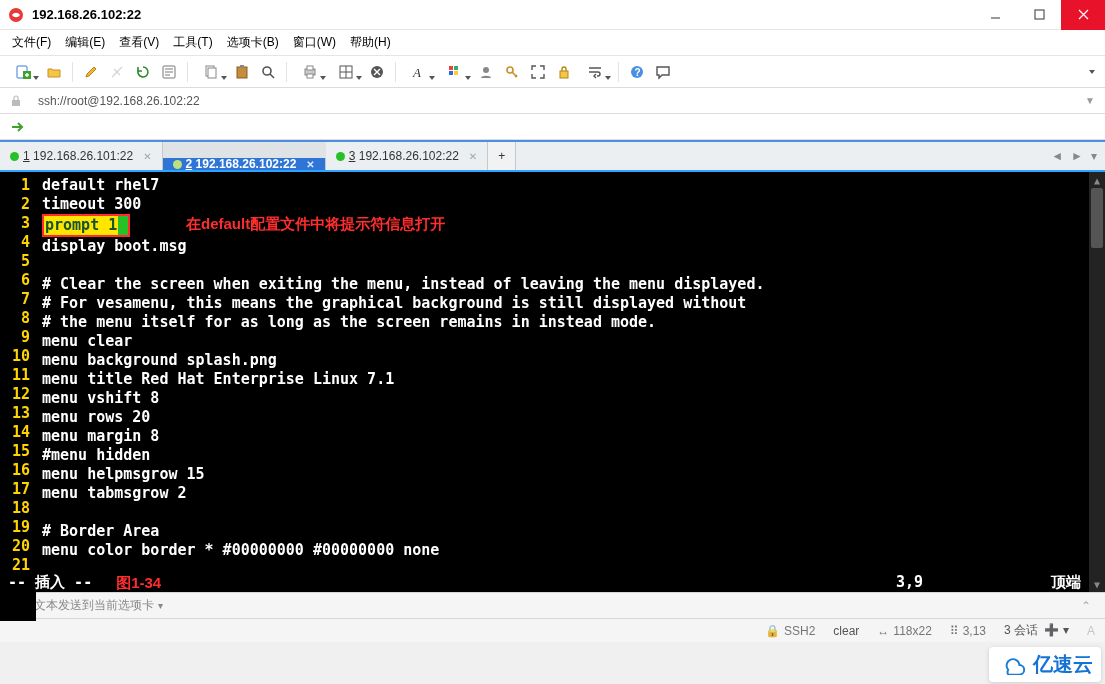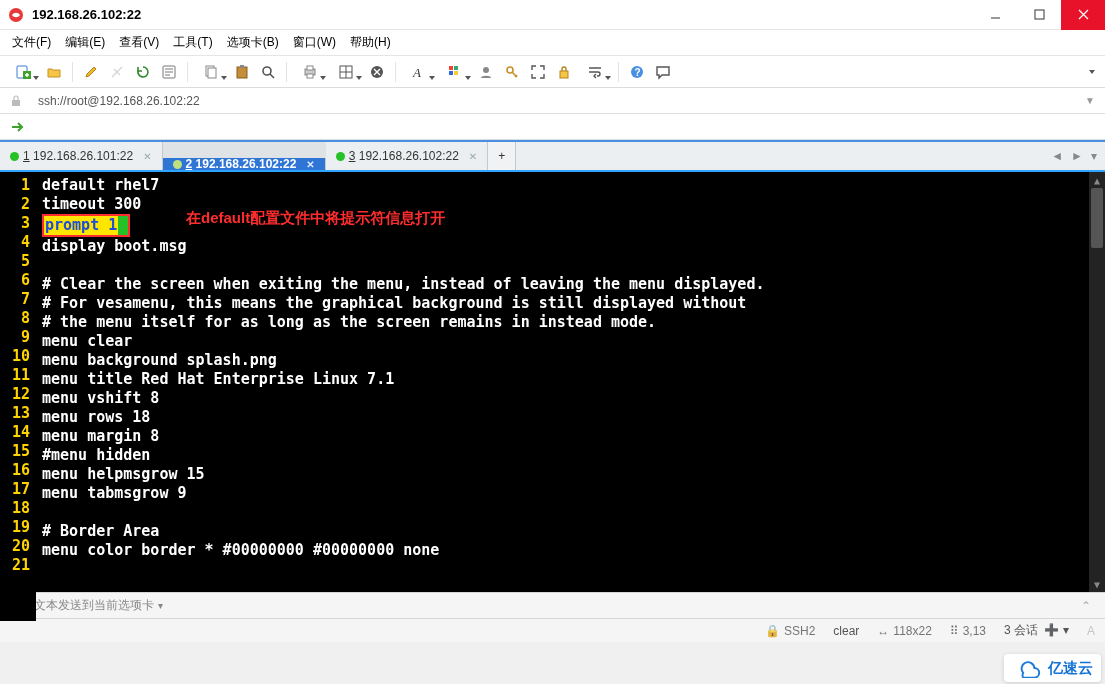--- a/index.html
+++ b/index.html
@@ -50,41 +50,41 @@
   .tab.new { width: 28px; justify-content: center; background: #f0f2f4; }
   .tabstrip .tabspacer { flex: 1; background: #eceff1; }
   .tabstrip .nav { display: flex; align-items: center; padding: 0 8px; gap: 8px; color: #888; background: #eceff1; }
 
   
   .terminal { background: #000; color: #fff; font-family: Consolas, "DejaVu Sans Mono", monospace; font-size: 15px; line-height: 19px; height: 420px; position: relative; }
   .termbody { display: flex; }
   .gutters { width: 36px; text-align: right; color: #ffd400; background: #000; padding: 4px 6px 4px 0; font-weight: 700; }
   .code { padding: 4px 0 4px 6px; font-weight: 700; white-space: pre; color: #fff; position: relative; flex: 1; }
   .hlbox { border: 2px solid #ff2d2d; display: inline-block; box-sizing: border-box; background: transparent; }
-  .hltxt { background: #ffe600; color: #1d4ed8; padding: 0 1px; display: inline-block; }
+  .hltxt { background: #ffe600; color: #14532d; padding: 0 1px; display: inline-block; }
   .cursor { display: inline-block; width: 10px; background: #26c126; }
   .annot { position: absolute; color: #ff2d2d; font-family: "Microsoft YaHei", sans-serif; font-weight: 700; font-size: 15px; }
   .statusline { position: absolute; left: 0; right: 16px; bottom: 0; height: 20px; display: flex; align-items: center; background: #000; color: #fff; font-family: Consolas, monospace; font-size: 15px; font-weight: 700; padding: 0 8px; gap: 24px; }
   .statusline .fig { color: #ff2d2d; font-family: "Microsoft YaHei", sans-serif; }
   .statusline .spacer2 { flex: 1; }
   .term-scrollbar { position: absolute; right: 0; top: 0; bottom: 0; width: 16px; background: #232323; }
   .term-scrollbar .thumb { position: absolute; left: 2px; right: 2px; top: 16px; height: 60px; background: #555; border-radius: 2px; }
   .term-scrollbar .arr { position: absolute; left: 0; right: 0; height: 16px; display: flex; align-items: center; justify-content: center; color: #888; font-size: 10px; }
   .term-scrollbar .arr.up { top: 0; }
   .term-scrollbar .arr.dn { bottom: 0; }
 
   
   .sendbar { display: flex; align-items: center; height: 26px; background: #f5f5f5; border-top: 1px solid #d7d7d7; padding: 0 10px; color: #888; font-size: 12px; }
   .sendbar .tabdrop { margin-left: 4px; font-size: 10px; color: #888; }
   .sendbar .farrow { margin-left: auto; width: 18px; text-align: center; color: #aaa; }
 
   .statusbar { display: flex; align-items: center; height: 24px; background: #f5f5f5; border-top: 1px solid #d7d7d7; padding: 0 10px; color: #555; font-size: 12px; gap: 18px; }
   .statusbar .sspace { flex: 1; }
   .statusbar .ico { opacity: .8; display: inline-flex; align-items: center; gap: 4px; }
-  .logo { position: absolute; right: 4px; bottom: 2px; display: flex; align-items: center; gap: 4px; color: #1a7cd6; font-weight: 700; font-size: 15px; background: #fff; padding: 4px 8px; border-radius: 4px; box-shadow: 0 1px 4px rgba(0,0,0,.15); }
+  .logo { position: absolute; right: 4px; bottom: 2px; display: flex; align-items: center; gap: 4px; color: #1a7cd6; font-weight: 700; font-size: 20px; background: #fff; padding: 4px 8px; border-radius: 4px; box-shadow: 0 1px 4px rgba(0,0,0,.15); }
   .logo .yz { color: #1673d6; }
   .logo svg { width: 32px; height: 20px; }
 </style>
 </head>
 <body>
 
 <div class="titlebar">
   <svg class="app-icon" viewBox="0 0 16 16">
       <circle cx="8" cy="8" r="7" fill="#e73939"></circle>
       <path d="M4 8c2-3 6-3 8 0-2 3-6 3-8 0z" fill="#fff"></path>
@@ -313,36 +313,44 @@
 <span class="hlbox"><span class="hltxt">prompt 1</span><span class="cursor">&nbsp;</span></span>
 <span>display boot.msg</span>
 <span></span>
 <span># Clear the screen when exiting the menu, instead of leaving the menu displayed.</span>
 <span># For vesamenu, this means the graphical background is still displayed without</span>
 <span># the menu itself for as long as the screen remains in instead mode.</span>
 <span>menu clear</span>
 <span>menu background splash.png</span>
 <span>menu title Red Hat Enterprise Linux 7.1</span>
 <span>menu vshift 8</span>
-<span>menu rows 18</span>
+<span>menu rows 20</span>
 <span>menu margin 8</span>
 <span>#menu hidden</span>
 <span>menu helpmsgrow 15</span>
-<span>menu tabmsgrow 9</span>
+<span>menu tabmsgrow 2</span>
 <span></span>
 <span># Border Area</span>
 <span>menu color border * #00000000 #00000000 none</span>
 <span></span>
-      <span class="annot" style="left:150px; top:36px;">在default配置文件中将提示符信息打开</span>
+      <span class="annot" style="left:150px; top:42px;">在default配置文件中将提示符信息打开</span>
     </div>
   </div>
   <div class="term-scrollbar">
     <div class="arr up">▲</div>
     <div class="thumb"></div>
     <div class="arr dn">▼</div>
+  </div>
+  <div class="statusline">
+    <span>-- 插入 --</span>
+    <span class="fig">图1-34</span>
+    <span class="spacer2"></span>
+    <span>3,9</span>
+    <span style="width:80px;"></span>
+    <span>顶端</span>
   </div>
 </div>
 
 <div class="sendbar">
   <span>仅将文本发送到当前选项卡</span>
   <span class="tabdrop">▾</span>
   <span class="farrow">⌃</span>
 </div>
 
 <div class="statusbar">

